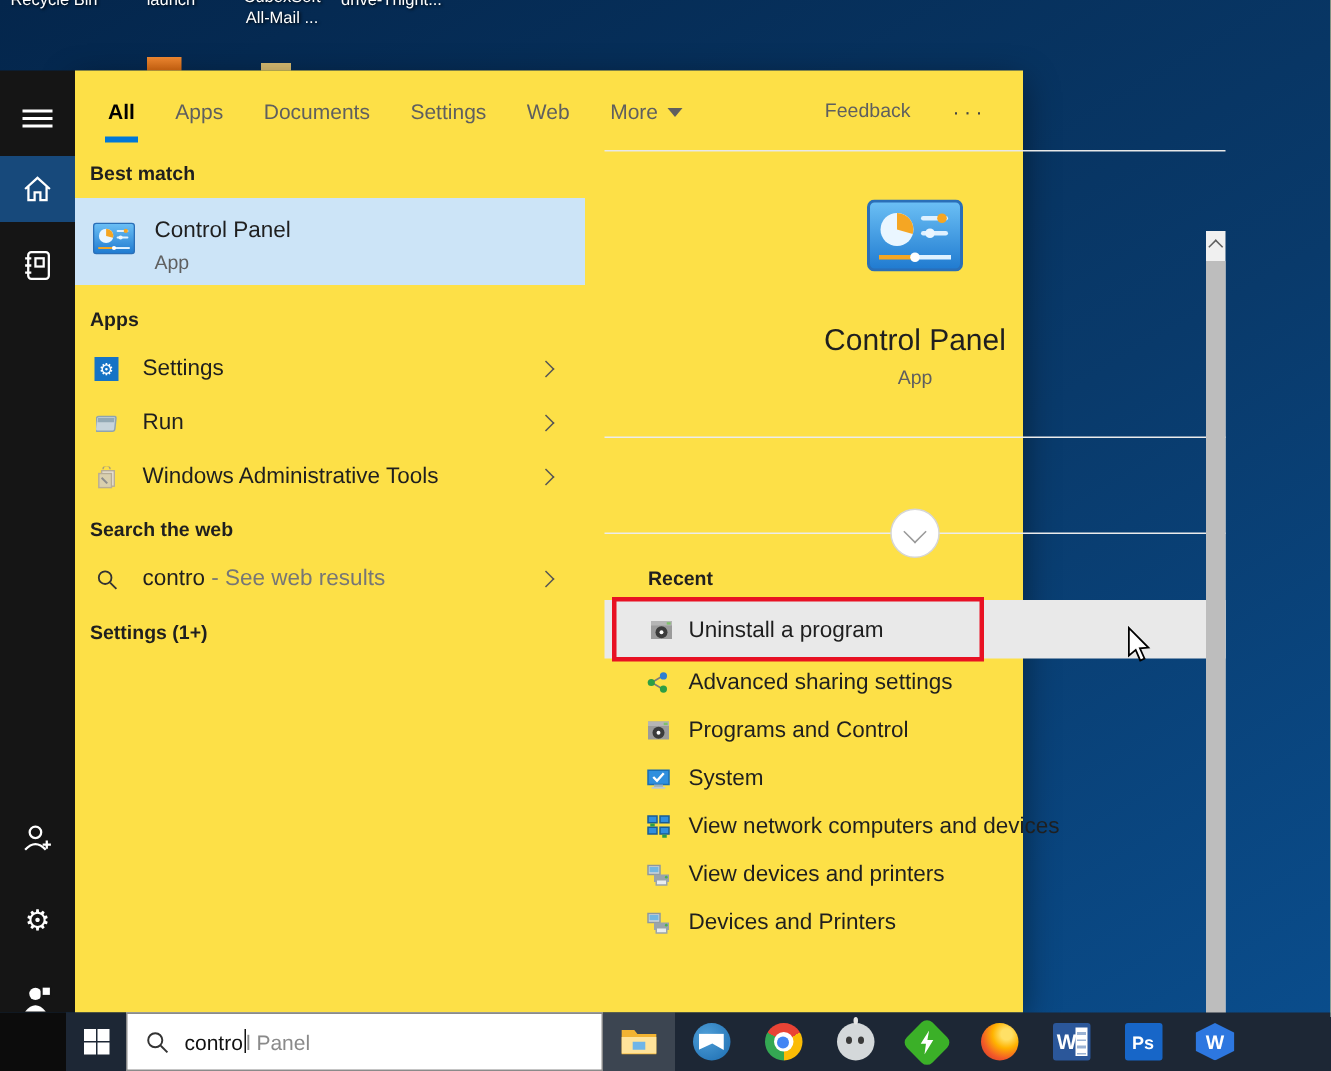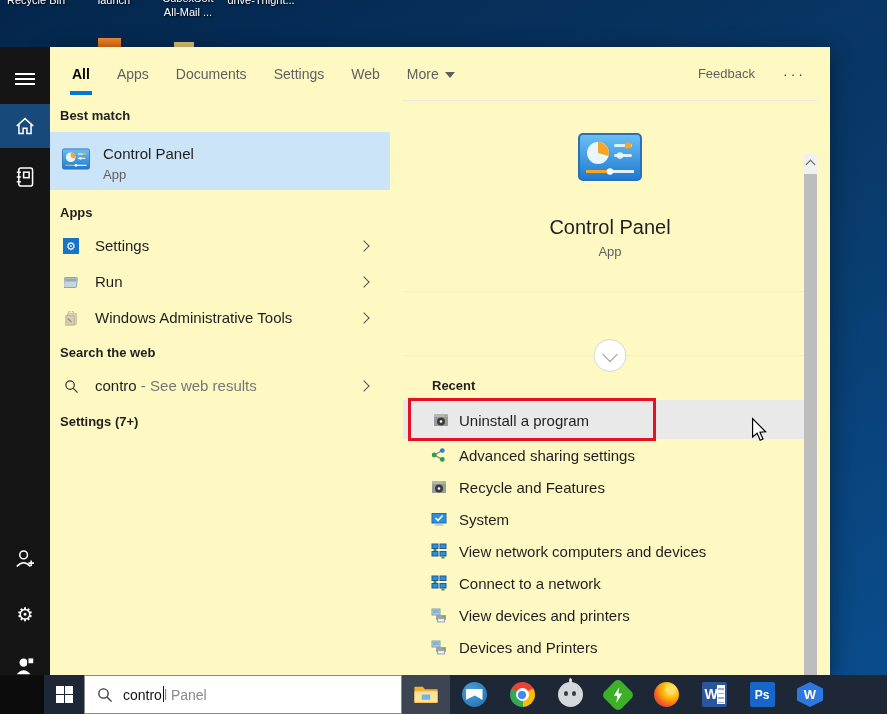--- a/index.html
+++ b/index.html
@@ -11,21 +11,21 @@
   .peek{position:absolute}
 
   
   .rail{position:absolute;left:0;top:47px;width:50px;height:628px;background:#151515;z-index:5}
   .rail-btn{position:absolute;left:0;width:50px;height:44px;display:flex;align-items:center;justify-content:center;cursor:pointer}
   .rail-btn.home{background:#17497b}
   .burger span{display:block;width:20px;height:2px;background:#fff;margin:3px 0}
   .gear-glyph{color:#fff;font-size:19px;line-height:1}
 
   
-  .win{position:absolute;left:50px;top:47px;width:780px;height:628px;background:#fef9c3;z-index:4;box-shadow:0 6px 22px rgba(0,0,0,.45)}
+  .win{position:absolute;left:50px;top:47px;width:632px;height:628px;background:#fde047;z-index:4;box-shadow:0 6px 22px rgba(0,0,0,.45)}
   .tabs{position:absolute;top:0;left:0;right:0;height:53px;display:flex;align-items:center;padding:0 24px 0 22px}
   .tab{font-size:14px;color:#5f5f5f;margin-right:27px;position:relative;cursor:pointer;white-space:nowrap}
   .tab.active{color:#000;font-weight:bold}
   .tab.active .ul{position:absolute;left:-2px;right:-2px;bottom:-13px;height:4px;background:#0078d7}
   .tab .dd{display:inline-block;width:0;height:0;border-left:5px solid transparent;border-right:5px solid transparent;border-top:6px solid #5f5f5f;vertical-align:middle;margin-left:6px}
   .feedback{margin-left:auto;font-size:13px;color:#5f5f5f;cursor:pointer}
   .dots{margin-left:28px;font-size:14px;color:#444;letter-spacing:3px;cursor:pointer}
 
   
   .sec-h{position:absolute;left:10px;font-size:13px;font-weight:bold;color:#1f1f1f}
@@ -231,21 +231,21 @@
     <span class="l-ic">
         <svg width="15" height="15" viewBox="0 0 16 16">
           <circle cx="6.5" cy="6.5" r="4.5" stroke="#333" fill="none" stroke-width="1.3"></circle>
           <path d="M10 10 L14.5 14.5" stroke="#333" stroke-width="1.3"></path>
         </svg>
       </span>
     <span class="l-label"><span>contro</span><span class="grey"> - See web results</span></span>
     <i class="chev"></i>
   </div>
 
-  <div class="sec-h" style="top:367px">Settings (7+)</div>
+  <div class="sec-h" style="top:367px">Settings (1+)</div>
 
   <div class="rp">
     <svg class="hero-ic" width="64" height="48" viewBox="0 0 64 48">
       <defs>
           <linearGradient id="cp2" x1="0" y1="0" x2="0" y2="1">
             <stop offset="0" stop-color="#6cc0f5"></stop>
             <stop offset="1" stop-color="#1f7ad0"></stop>
           </linearGradient>
         </defs>
       <rect x="1" y="1" width="62" height="46" rx="4" fill="url(#cp2)" stroke="#2a6fb8" stroke-width="2"></rect>
@@ -292,52 +292,41 @@
         <span class="rlabel">Advanced sharing settings</span>
       </div>
       <div class="r-row">
         <span class="ric"><svg width="16" height="16" viewBox="0 0 16 16">
               <rect x="1" y="2" width="14" height="12" fill="#9b9b9b"></rect>
               <rect x="1" y="2" width="14" height="3" fill="#b5b5b5"></rect>
               <circle cx="8" cy="9.5" r="4" fill="#3b3b3b"></circle>
               <circle cx="8" cy="9.5" r="1.3" fill="#fff"></circle>
               <rect x="11.5" y="2.8" width="2.6" height="1.6" fill="#7ec06a"></rect>
             </svg></span>
-        <span class="rlabel">Recycle and Features</span>
+        <span class="rlabel">Programs and Control</span>
       </div>
       <div class="r-row">
         <span class="ric"><svg width="16" height="16" viewBox="0 0 16 16">
               <rect x="1" y="2.5" width="14" height="9.5" fill="#2f8fde" stroke="#1a6db2"></rect>
               <path d="M4.5 7 L7 9.5 L11.5 4.5" stroke="#fff" stroke-width="1.6" fill="none"></path>
               <rect x="5" y="12" width="6" height="1.6" fill="#9ab0c0"></rect>
               <rect x="3.5" y="13.6" width="9" height="1.2" fill="#b9c8d4"></rect>
             </svg></span>
         <span class="rlabel">System</span>
       </div>
       <div class="r-row">
         <span class="ric"><svg width="16" height="16" viewBox="0 0 16 16">
               <rect x="1" y="1" width="6" height="4.5" fill="#2f8fde" stroke="#1b5c93"></rect>
               <rect x="9" y="1" width="6" height="4.5" fill="#2f8fde" stroke="#1b5c93"></rect>
               <rect x="1" y="8.5" width="6" height="4.5" fill="#2f8fde" stroke="#1b5c93"></rect>
               <rect x="9" y="8.5" width="6" height="4.5" fill="#2f8fde" stroke="#1b5c93"></rect>
               <rect x="2.5" y="6" width="3" height="2" fill="#2e9e44"></rect>
               <rect x="10.5" y="13.5" width="3" height="2" fill="#2e9e44"></rect>
             </svg></span>
         <span class="rlabel">View network computers and devices</span>
-      </div>
-      <div class="r-row">
-        <span class="ric"><svg width="16" height="16" viewBox="0 0 16 16">
-              <rect x="1" y="1" width="6" height="4.5" fill="#2f8fde" stroke="#1b5c93"></rect>
-              <rect x="9" y="1" width="6" height="4.5" fill="#2f8fde" stroke="#1b5c93"></rect>
-              <rect x="1" y="8.5" width="6" height="4.5" fill="#2f8fde" stroke="#1b5c93"></rect>
-              <rect x="9" y="8.5" width="6" height="4.5" fill="#2f8fde" stroke="#1b5c93"></rect>
-              <rect x="2.5" y="6" width="3" height="2" fill="#2e9e44"></rect>
-              <rect x="10.5" y="13.5" width="3" height="2" fill="#2e9e44"></rect>
-            </svg></span>
-        <span class="rlabel">Connect to a network</span>
       </div>
       <div class="r-row">
         <span class="ric"><svg width="16" height="16" viewBox="0 0 16 16">
               <rect x="1" y="2" width="8" height="6" fill="#cfd6da" stroke="#8d989f"></rect>
               <rect x="2" y="3" width="6" height="3.5" fill="#74b7e0"></rect>
               <rect x="5" y="8" width="10" height="5" fill="#9aa4ab"></rect>
               <rect x="6.5" y="11.5" width="7" height="3.5" fill="#e9edef" stroke="#9aa4ab"></rect>
               <circle cx="13.2" cy="9.8" r="0.9" fill="#4caf50"></circle>
             </svg></span>
         <span class="rlabel">View devices and printers</span>

